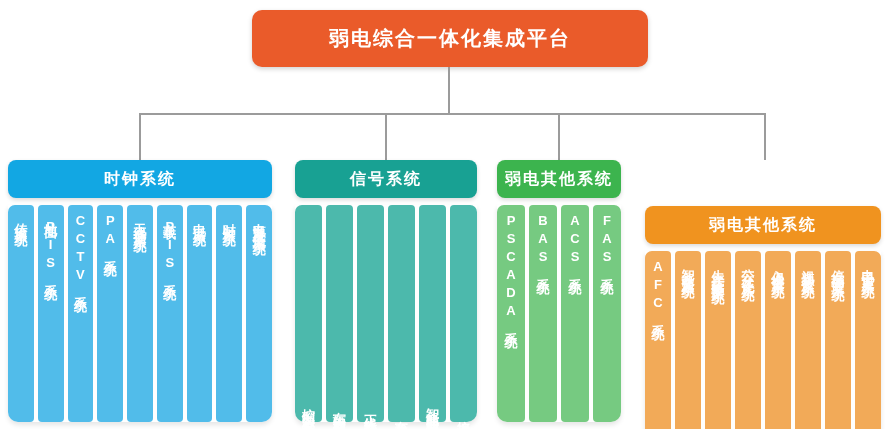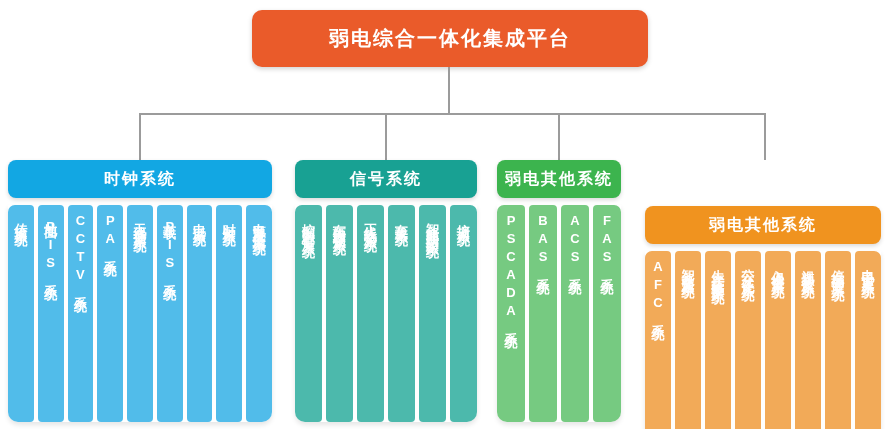--- a/index.html
+++ b/index.html
@@ -27,21 +27,21 @@
   .line { position: absolute; background: #9b9b9b; }
   .trunk { left: 448px; top: 67px; width: 2px; height: 46px; }
   .hbar  { left: 139px; top: 113px; width: 627px; height: 2px; }
   .drop  { top: 115px; width: 2px; height: 45px; }
   .drop-0 { left: 139px; }
   .drop-1 { left: 385px; }
   .drop-2 { left: 558px; }
   .drop-3 { left: 764px; }
   .branch { position: absolute; top: 160px; }
   .branch-0 { left: 8px;   width: 264px; }
-  .branch-1 { left: 295px; width: 182px; }
+  .branch-1 { left: 295px; width: 182px; text-align: right; }
   .branch-2 { left: 497px; width: 124px; }
   .branch-3 { left: 645px; width: 236px; margin-top: 46px; }
   .branch-header {
     height: 38px;
     border-radius: 8px;
     display: flex; align-items: center; justify-content: center;
     color: #ffffff;
     font-size: 16px;
     font-weight: bold;
     letter-spacing: 2px;

